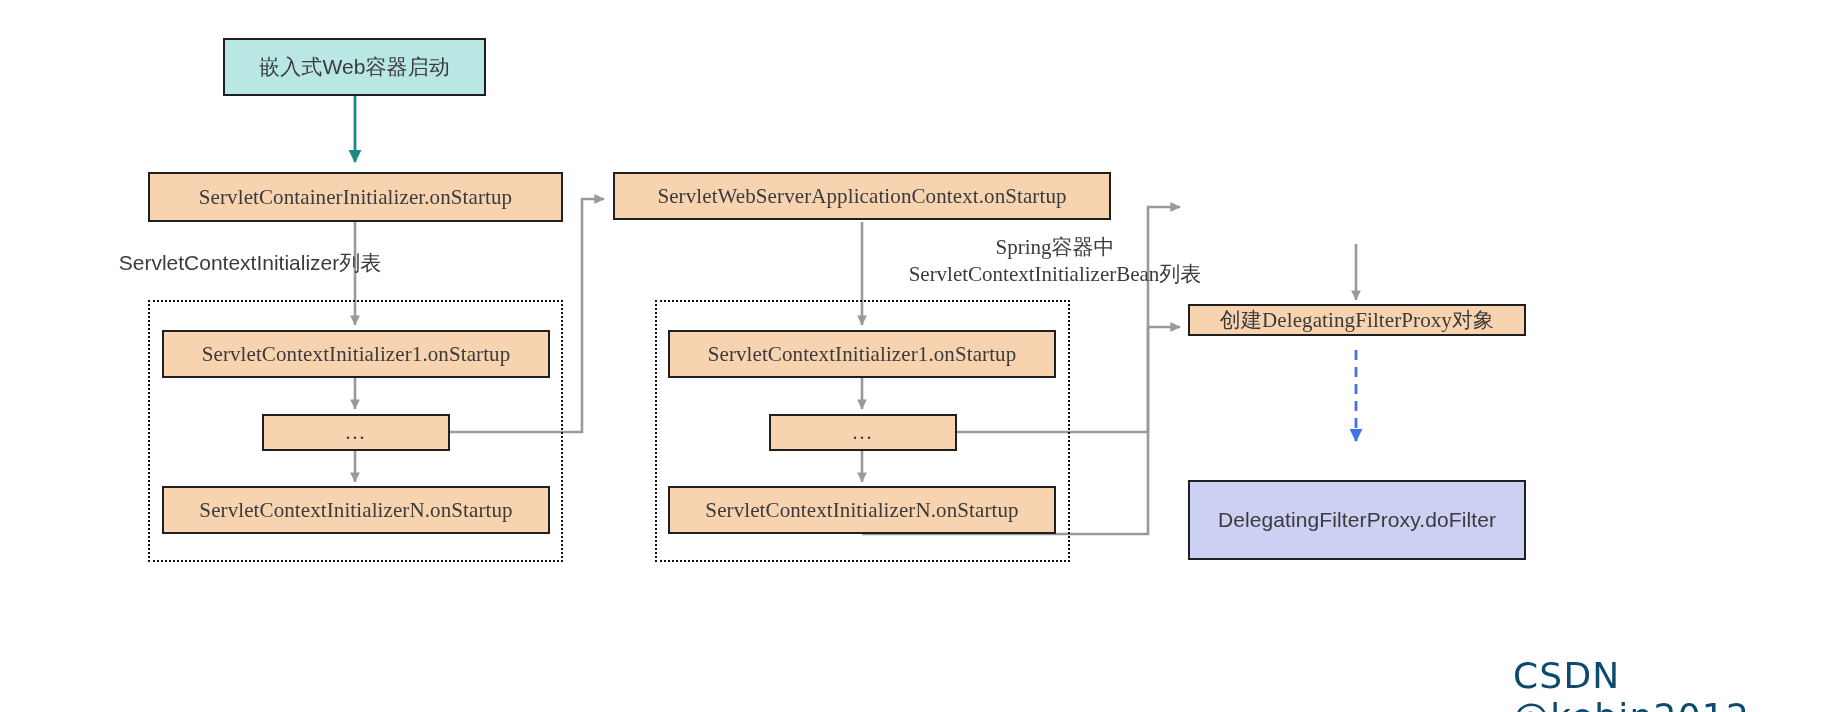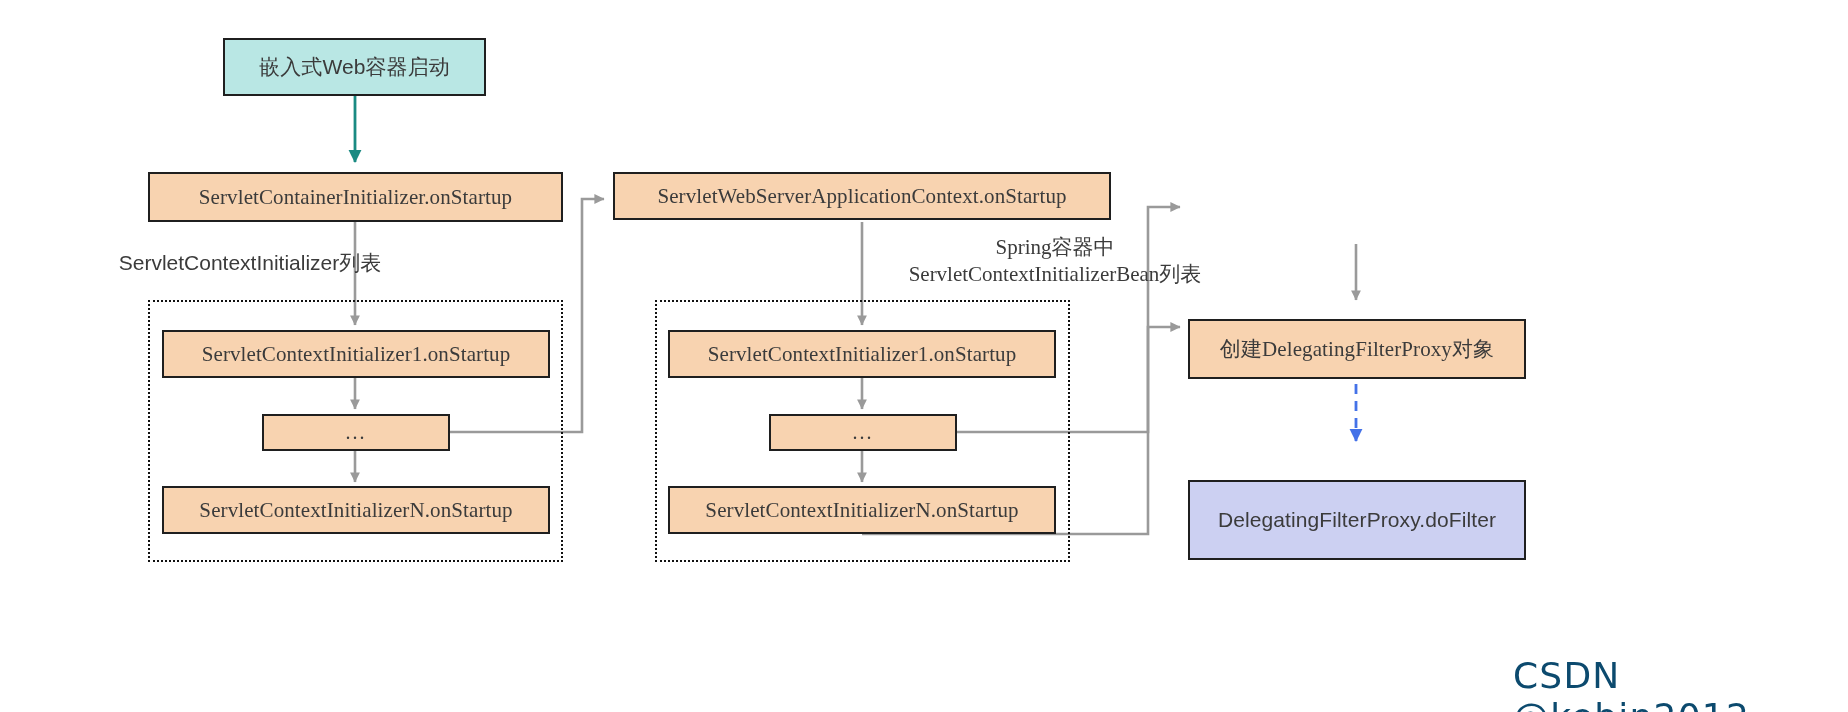--- a/index.html
+++ b/index.html
@@ -123,21 +123,21 @@
 
   <div class="node orange" style="left:613px;top:172px;width:498px;height:48px;">ServletWebServerApplicationContext.onStartup</div>
 
   <div class="node orange" style="left:668px;top:330px;width:388px;height:48px;">ServletContextInitializer1.onStartup</div>
 
   <div class="node orange ellipsis" style="left:769px;top:414px;width:188px;height:37px;">...</div>
 
   <div class="node orange" style="left:668px;top:486px;width:388px;height:48px;">ServletContextInitializerN.onStartup</div>
 
 
-  <div class="node orange" style="left:1188px;top:319px;width:338px;height:60px;">创建DelegatingFilterProxy对象</div>
+  <div class="node orange" style="left:1188px;top:304px;width:338px;height:32px;">创建DelegatingFilterProxy对象</div>
 
   <div class="node blue" style="left:1188px;top:447px;width:338px;height:80px;">DelegatingFilterProxy.doFilter</div>
 
   <div class="edge-label" style="left:58px;top:249px;width:320px;text-align:center;margin-left:32px;">ServletContextInitializer列表</div>
 
   <div class="edge-label" style="left:880px;top:234px;width:350px;font-family:Liberation Serif, serif;">Spring容器中
 ServletContextInitializerBean列表</div>
 
 
   <div class="watermark" style="left:1513px;top:655px;">CSDN @kebin2012</div>

